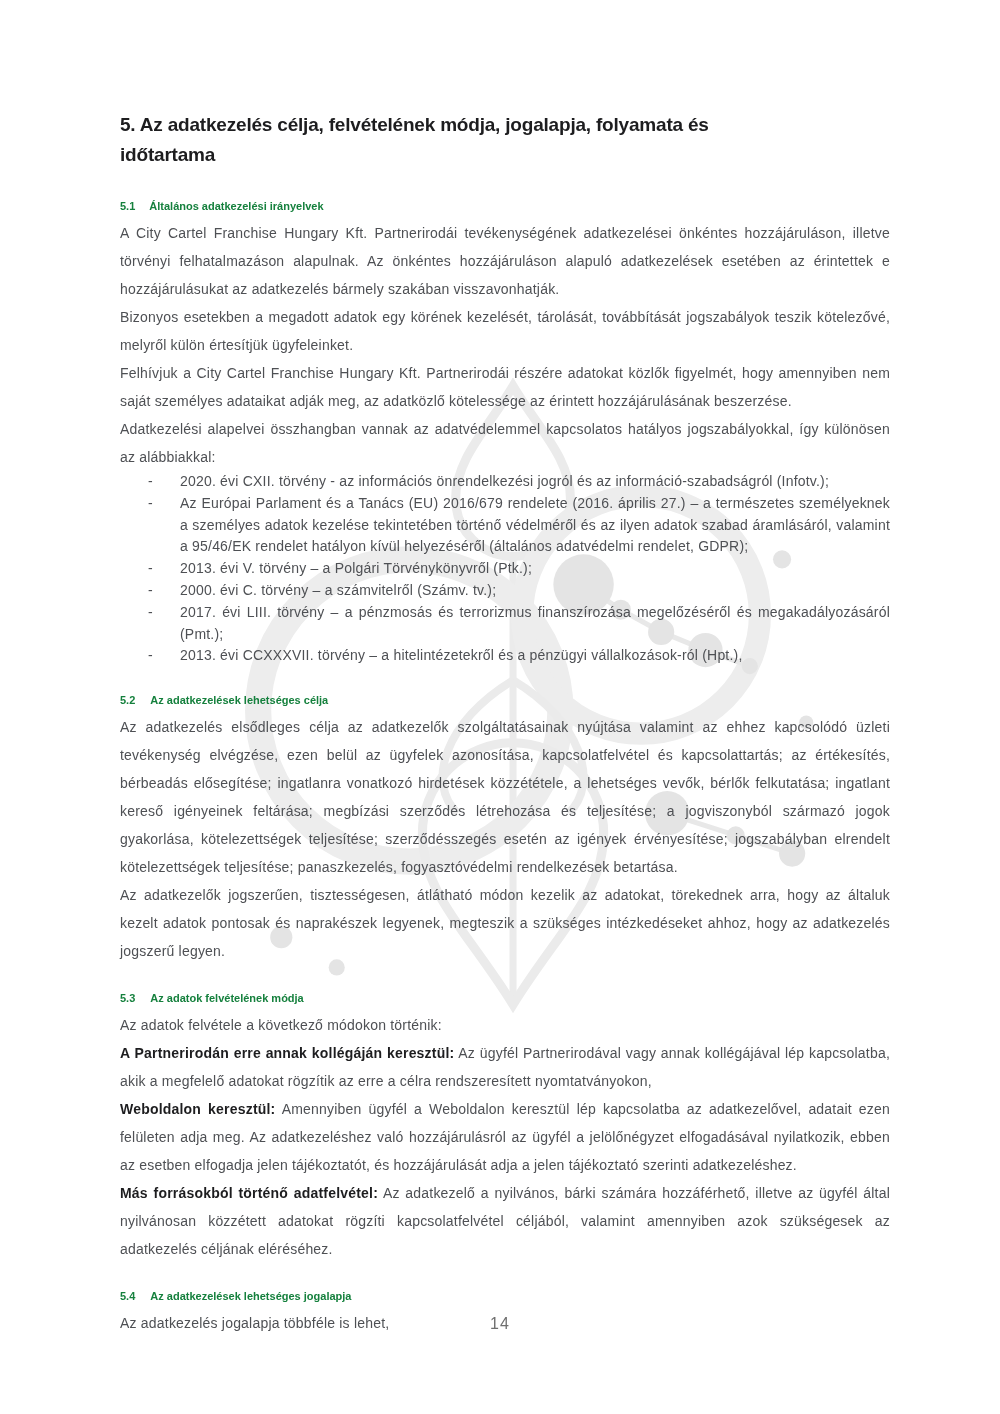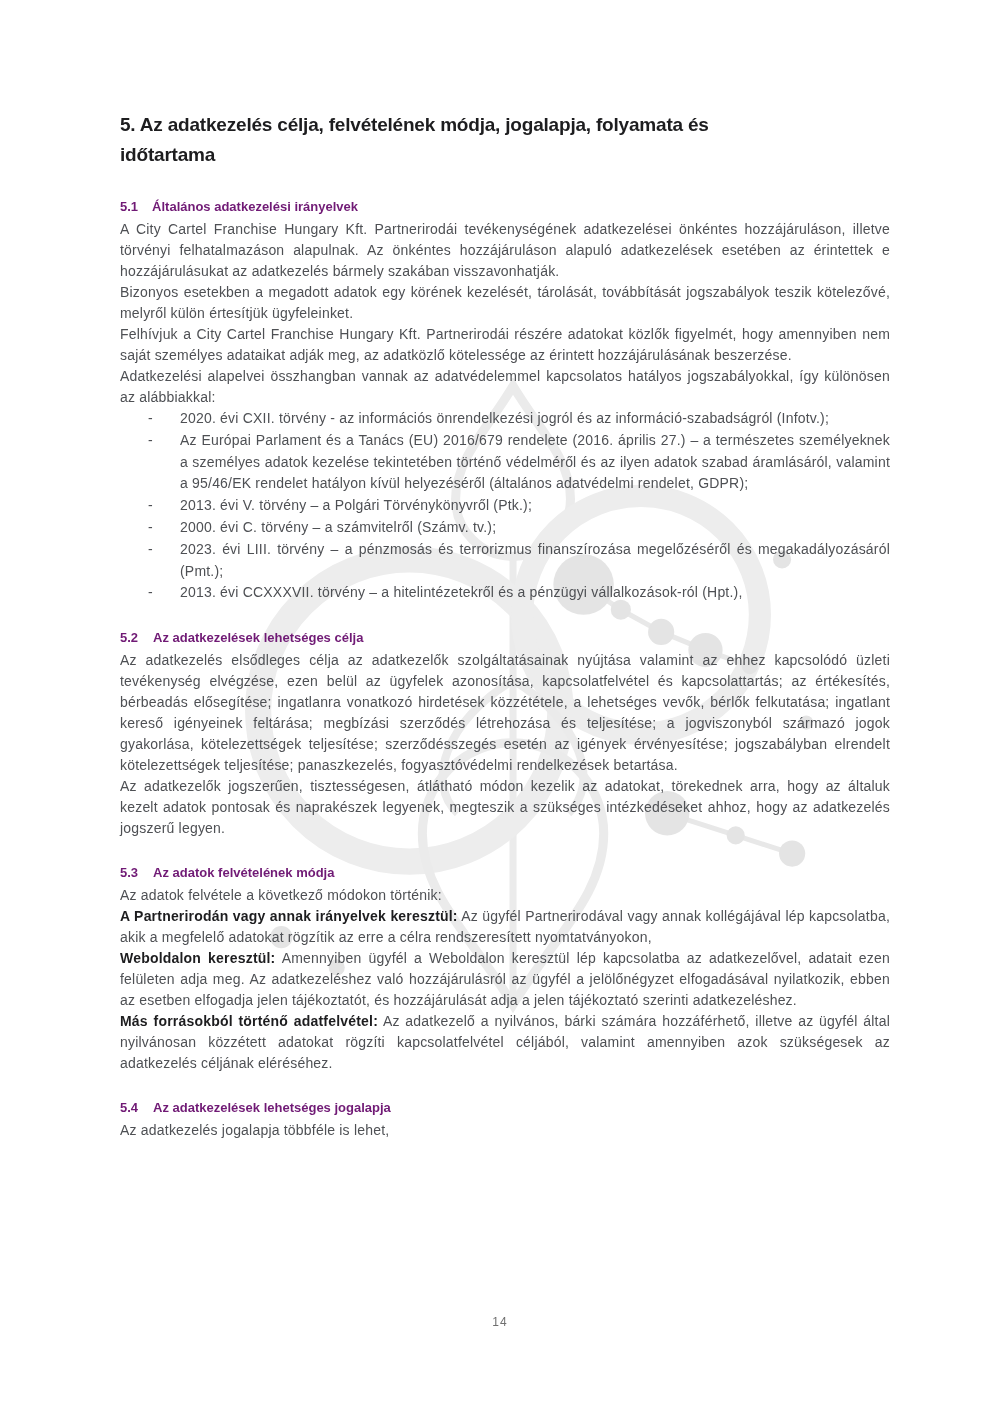--- a/index.html
+++ b/index.html
@@ -21,45 +21,45 @@
   }
   h1 {
     margin: 0; padding: 0;
     font-size: 19px; line-height: 30px;
     font-weight: 800; letter-spacing: -0.2px;
     color: #1d1d1f;
   }
   h1 span { display: block; }
   .h2 {
     margin: 24px 0 3px 0;
-    font-size: 13px; line-height: 19px;
-    font-weight: 700; color: #701a75;
+    font-size: 11px; line-height: 19px;
+    font-weight: 700; color: #15803d;
   }
   .h2 .num { margin-right: 15px; }
   .h2 .num.wide { margin-right: 14px; }
   p {
     margin: 0; padding: 0;
-    font-size: 14px; line-height: 21px;
+    font-size: 14px; line-height: 28px;
     color: #4e5054; letter-spacing: 0.2px;
     text-align: justify;
   }
   .sp { }
   ul.laws { margin: 0; padding: 0; list-style: none; }
   ul.laws li {
     display: flex;
     font-size: 14px; line-height: 21.8px;
     color: #4e5054; letter-spacing: 0.2px;
   }
   ul.laws .mk { flex: none; width: 32px; padding-left: 28px; }
   ul.laws .tx { flex: 1; text-align: justify; }
   .lead { font-weight: 700; color: #1d1d1f; }
   .pagenum {
     position: absolute; left: 0; top: 1315px;
     width: 1000px; text-align: center;
-    font-size: 12px; color: #6f6f6f;
+    font-size: 16px; color: #6f6f6f;
     letter-spacing: 1px; z-index: 1;
   }
 </style>
 </head>
 <body>
 
 <svg class="watermark" viewBox="0 0 640 660" xmlns="http://www.w3.org/2000/svg" aria-hidden="true">
   <g fill="none" stroke="#ebebeb">
 
     <path d="M325,8 C300,50 268,80 268,120 a57,57 0 0 0 114,0 C382,80 350,50 325,8 Z" stroke-width="9"></path>
@@ -122,40 +122,40 @@
     <li>
       <span class="mk">-</span>
       <span class="tx">2013. évi V. törvény – a Polgári Törvénykönyvről (Ptk.);</span>
     </li>
     <li>
       <span class="mk">-</span>
       <span class="tx">2000. évi C. törvény – a számvitelről (Számv. tv.);</span>
     </li>
     <li>
       <span class="mk">-</span>
-      <span class="tx">2023. évi LIII. törvény – a pénzmosás és terrorizmus finanszírozása megelőzéséről és megakadályozásáról (Pmt.);</span>
+      <span class="tx">2017. évi LIII. törvény – a pénzmosás és terrorizmus finanszírozása megelőzéséről és megakadályozásáról (Pmt.);</span>
     </li>
     <li>
       <span class="mk">-</span>
       <span class="tx">2013. évi CCXXXVII. törvény – a hitelintézetekről és a pénzügyi vállalkozások-ról (Hpt.),</span>
     </li>
   </ul>
 
   <div class="h2">
     <span class="num">5.2</span><span>Az adatkezelések lehetséges célja</span>
   </div>
   <p>Az adatkezelés elsődleges célja az adatkezelők szolgáltatásainak nyújtása valamint az ehhez kapcsolódó üzleti tevékenység elvégzése, ezen belül az ügyfelek azonosítása, kapcsolatfelvétel és kapcsolattartás; az értékesítés, bérbeadás elősegítése; ingatlanra vonatkozó hirdetések közzététele, a lehetséges vevők, bérlők felkutatása; ingatlant kereső igényeinek feltárása; megbízási szerződés létrehozása és teljesítése; a jogviszonyból származó jogok gyakorlása, kötelezettségek teljesítése; szerződésszegés esetén az igények érvényesítése; jogszabályban elrendelt kötelezettségek teljesítése; panaszkezelés, fogyasztóvédelmi rendelkezések betartása.</p>
   <p>Az adatkezelők jogszerűen, tisztességesen, átlátható módon kezelik az adatokat, törekednek arra, hogy az általuk kezelt adatok pontosak és naprakészek legyenek, megteszik a szükséges intézkedéseket ahhoz, hogy az adatkezelés jogszerű legyen.</p>
 
   <div class="h2">
     <span class="num">5.3</span><span>Az adatok felvételének módja</span>
   </div>
   <p>Az adatok felvétele a következő módokon történik:</p>
   <p>
-    <span class="lead">A Partnerirodán vagy annak irányelvek keresztül:</span><span> Az ügyfél Partnerirodával vagy annak kollégájával lép kapcsolatba, akik a megfelelő adatokat rögzítik az erre a célra rendszeresített nyomtatványokon,</span>
+    <span class="lead">A Partnerirodán erre annak kollégáján keresztül:</span><span> Az ügyfél Partnerirodával vagy annak kollégájával lép kapcsolatba, akik a megfelelő adatokat rögzítik az erre a célra rendszeresített nyomtatványokon,</span>
   </p>
   <p>
     <span class="lead">Weboldalon keresztül:</span><span> Amennyiben ügyfél a Weboldalon keresztül lép kapcsolatba az adatkezelővel, adatait ezen felületen adja meg. Az adatkezeléshez való hozzájárulásról az ügyfél a jelölőnégyzet elfogadásával nyilatkozik, ebben az esetben elfogadja jelen tájékoztatót, és hozzájárulását adja a jelen tájékoztató szerinti adatkezeléshez.</span>
   </p>
   <p>
     <span class="lead">Más forrásokból történő adatfelvétel:</span><span> Az adatkezelő a nyilvános, bárki számára hozzáférhető, illetve az ügyfél által nyilvánosan közzétett adatokat rögzíti kapcsolatfelvétel céljából, valamint amennyiben azok szükségesek az adatkezelés céljának eléréséhez.</span>
   </p>
 
   <div class="h2">
     <span class="num">5.4</span><span>Az adatkezelések lehetséges jogalapja</span>

